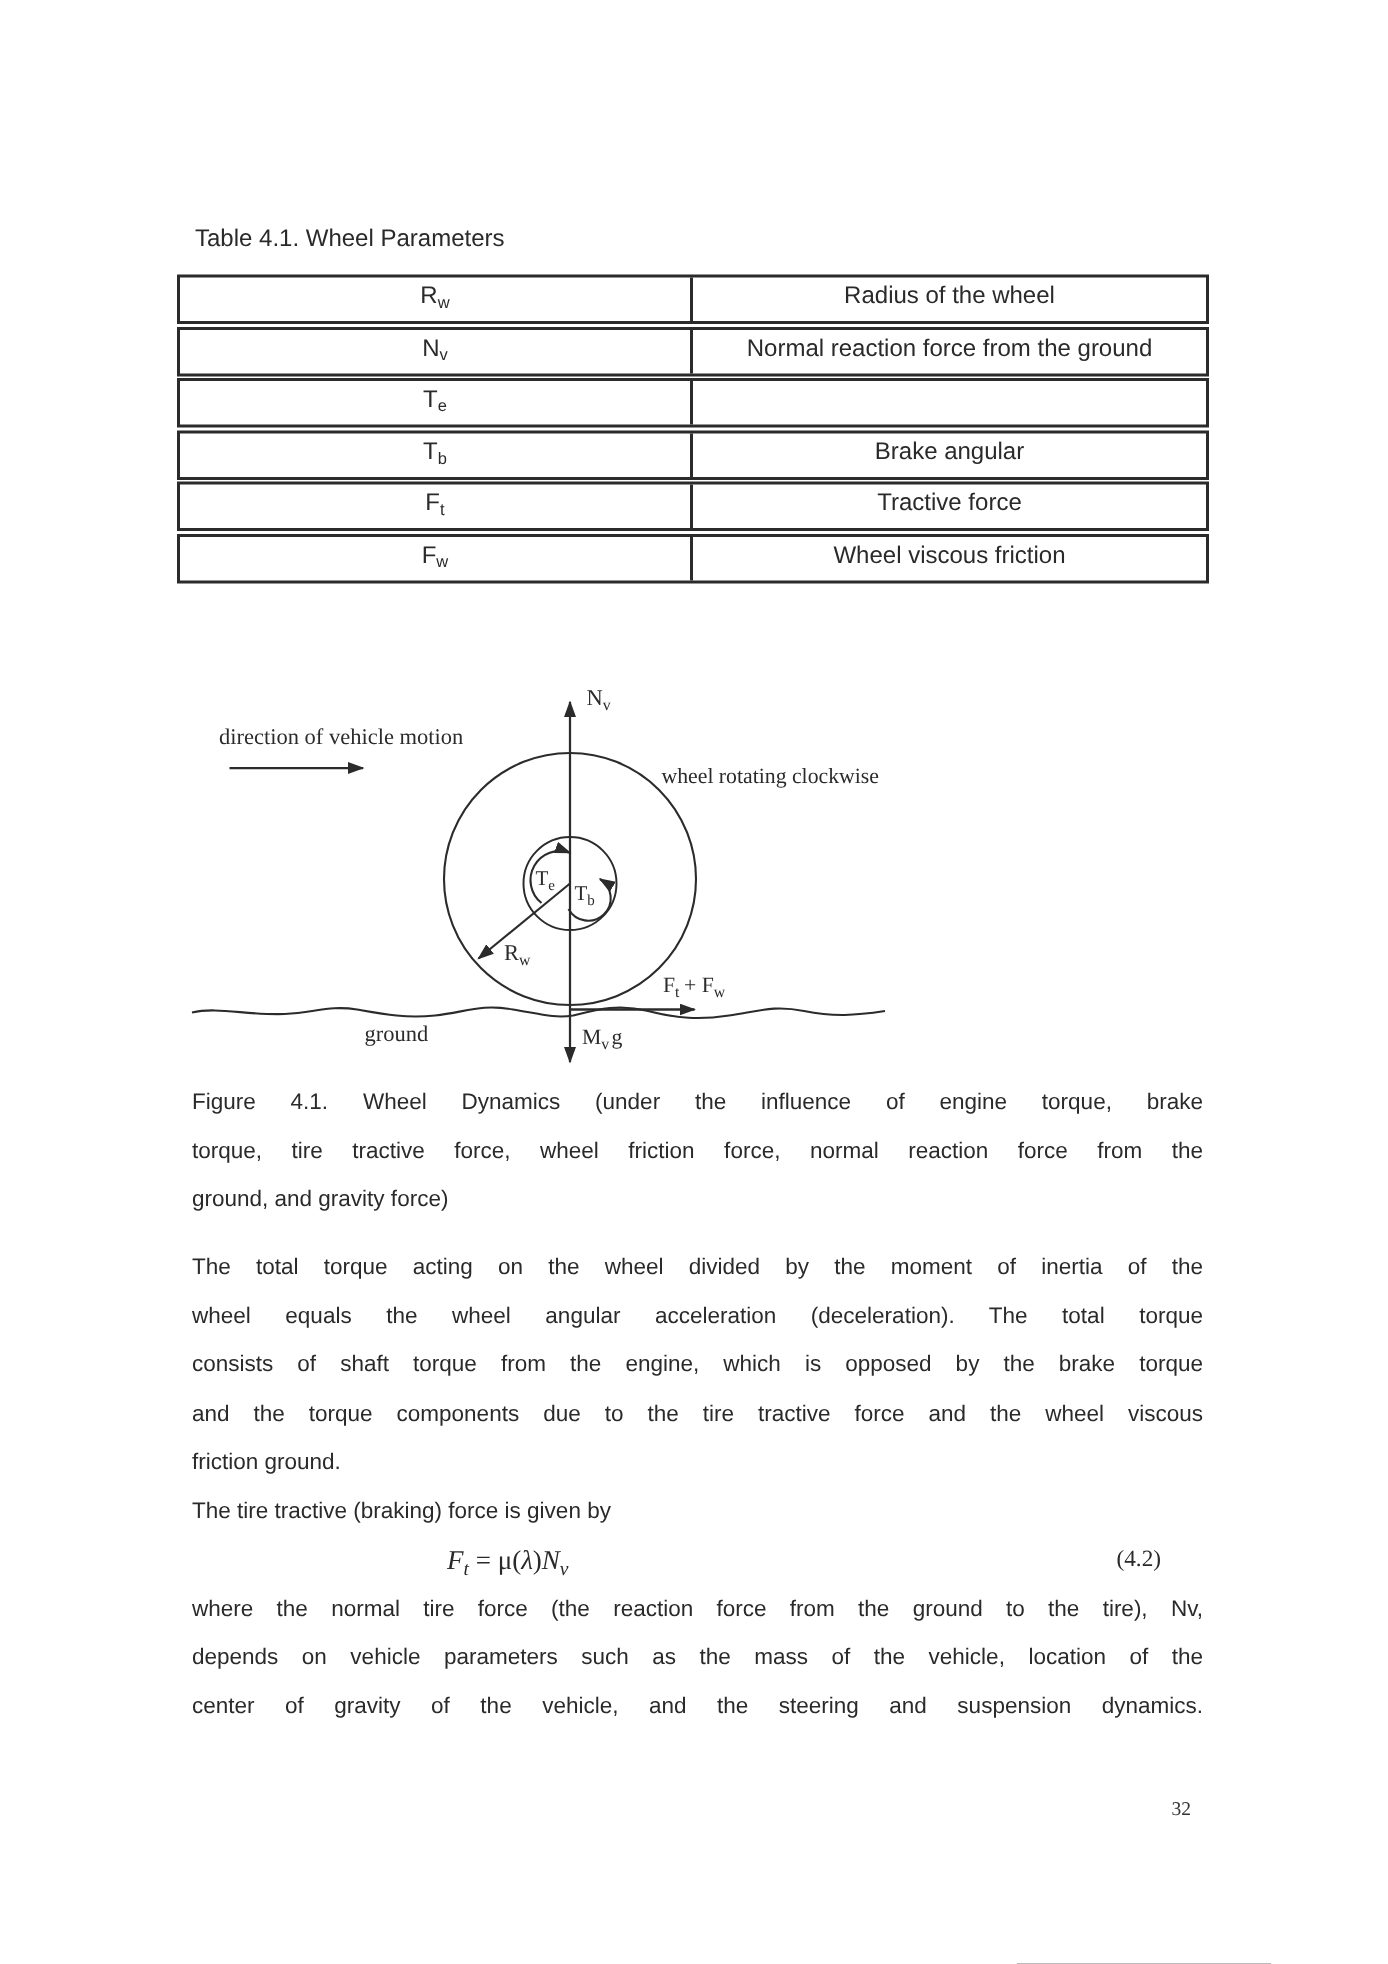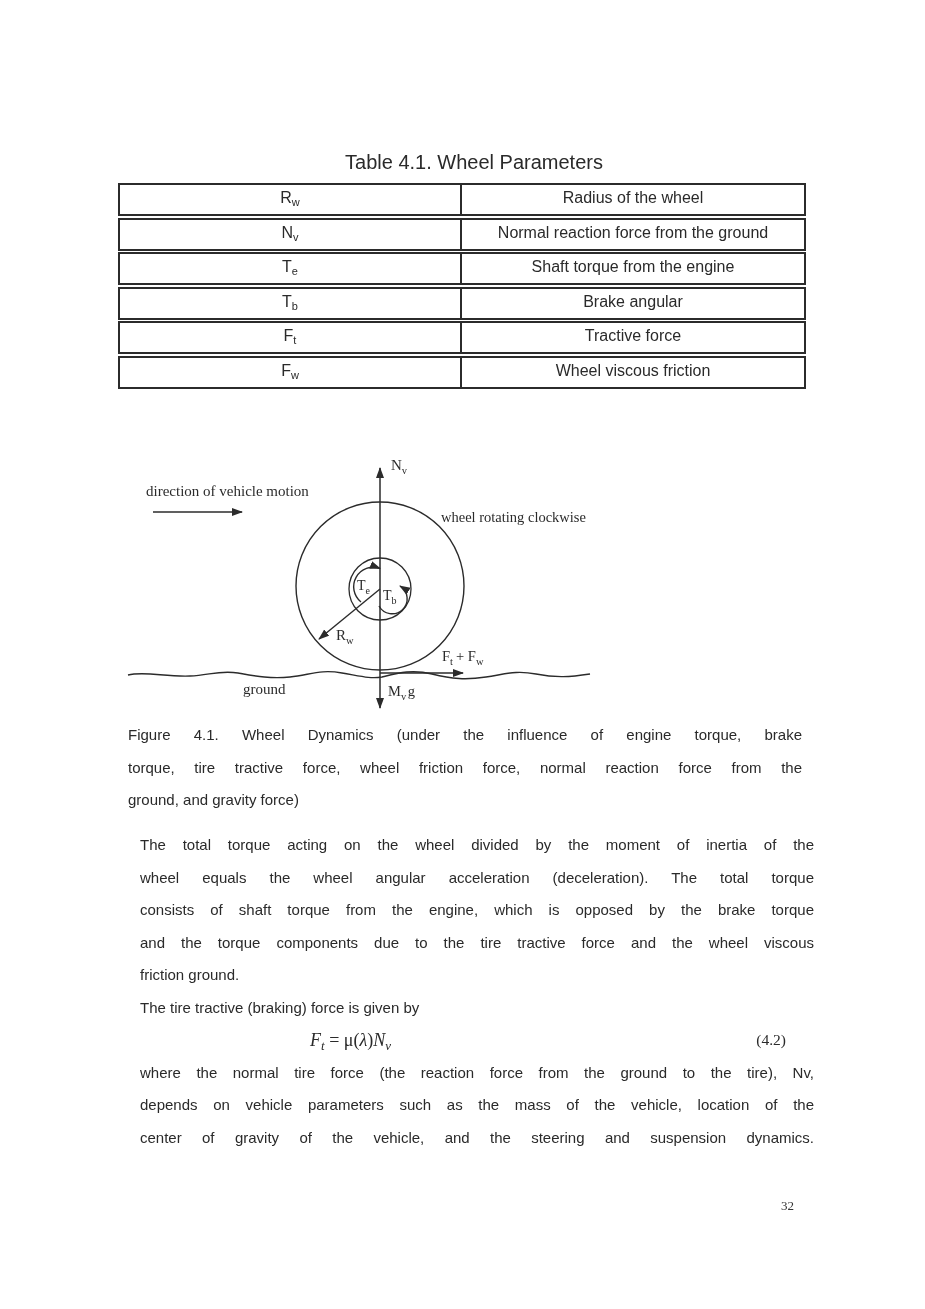--- a/index.html
+++ b/index.html
@@ -2,41 +2,41 @@
 <html><head>
 <meta charset="utf-8">
 <style>
   html,body{margin:0;padding:0;background:#888;}
   .page{
     position:relative;width:925px;height:1309px;background:#ffffff;
     font-family:"Liberation Sans",sans-serif;color:#262626;overflow:hidden;
   }
   
   .tbl-title{
-    position:absolute;left:130px;top:151px;width:688px;text-align:center;
-    font-size:20px;color:#2a2a2a;
+    position:absolute;left:130px;top:151px;width:688px;text-align:left;
+    font-size:16px;color:#2a2a2a;
   }
   .ptable{position:absolute;left:118px;top:183px;width:688px;}
   .prow{
     box-sizing:border-box;display:flex;border:2px solid #2b2b2b;height:33px;
     margin-bottom:1.5px;
   }
   .pcell{
     box-sizing:border-box;display:flex;align-items:center;justify-content:center;
     font-size:16px;color:#2a2a2a;padding-bottom:3px;
   }
   .pcell.sym{width:50%;border-right:2px solid #2b2b2b;}
   .pcell.desc{width:50%;border-radius:12px;}
   .pcell sub{font-size:11px;line-height:0;vertical-align:-3px;}
   
   .fig{position:absolute;left:120px;top:450px;}
   .fig text{fill:#2b2b2b;font-family:"Liberation Serif",serif;}
   
   .caption{position:absolute;left:128px;top:719px;width:674px;}
-  .bodytext{position:absolute;left:140px;top:829px;width:674px;}
+  .bodytext{position:absolute;left:128px;top:829px;width:674px;}
   .line{
     height:32.5px;line-height:32.5px;font-size:15px;color:#2a2a2a;
     overflow:visible;white-space:nowrap;
   }
   .line.s{
     white-space:normal;text-align:justify;text-align-last:justify;
   }
   
   .eqrow{position:relative;height:32.5px;line-height:32.5px;}
   .eq{
@@ -72,21 +72,20 @@
     <div class="prow">
       <div class="pcell sym">
           <span><span>N</span><sub>v</sub></span>
         </div>
       <div class="pcell desc">Normal reaction force from the ground</div>
     </div>
     <div class="prow">
       <div class="pcell sym">
           <span><span>T</span><sub>e</sub></span>
         </div>
-      <div class="pcell desc">Shaft torque from the engine</div>
     </div>
     <div class="prow">
       <div class="pcell sym">
           <span><span>T</span><sub>b</sub></span>
         </div>
       <div class="pcell desc">Brake angular</div>
     </div>
     <div class="prow">
       <div class="pcell sym">
           <span><span>F</span><sub>t</sub></span>

